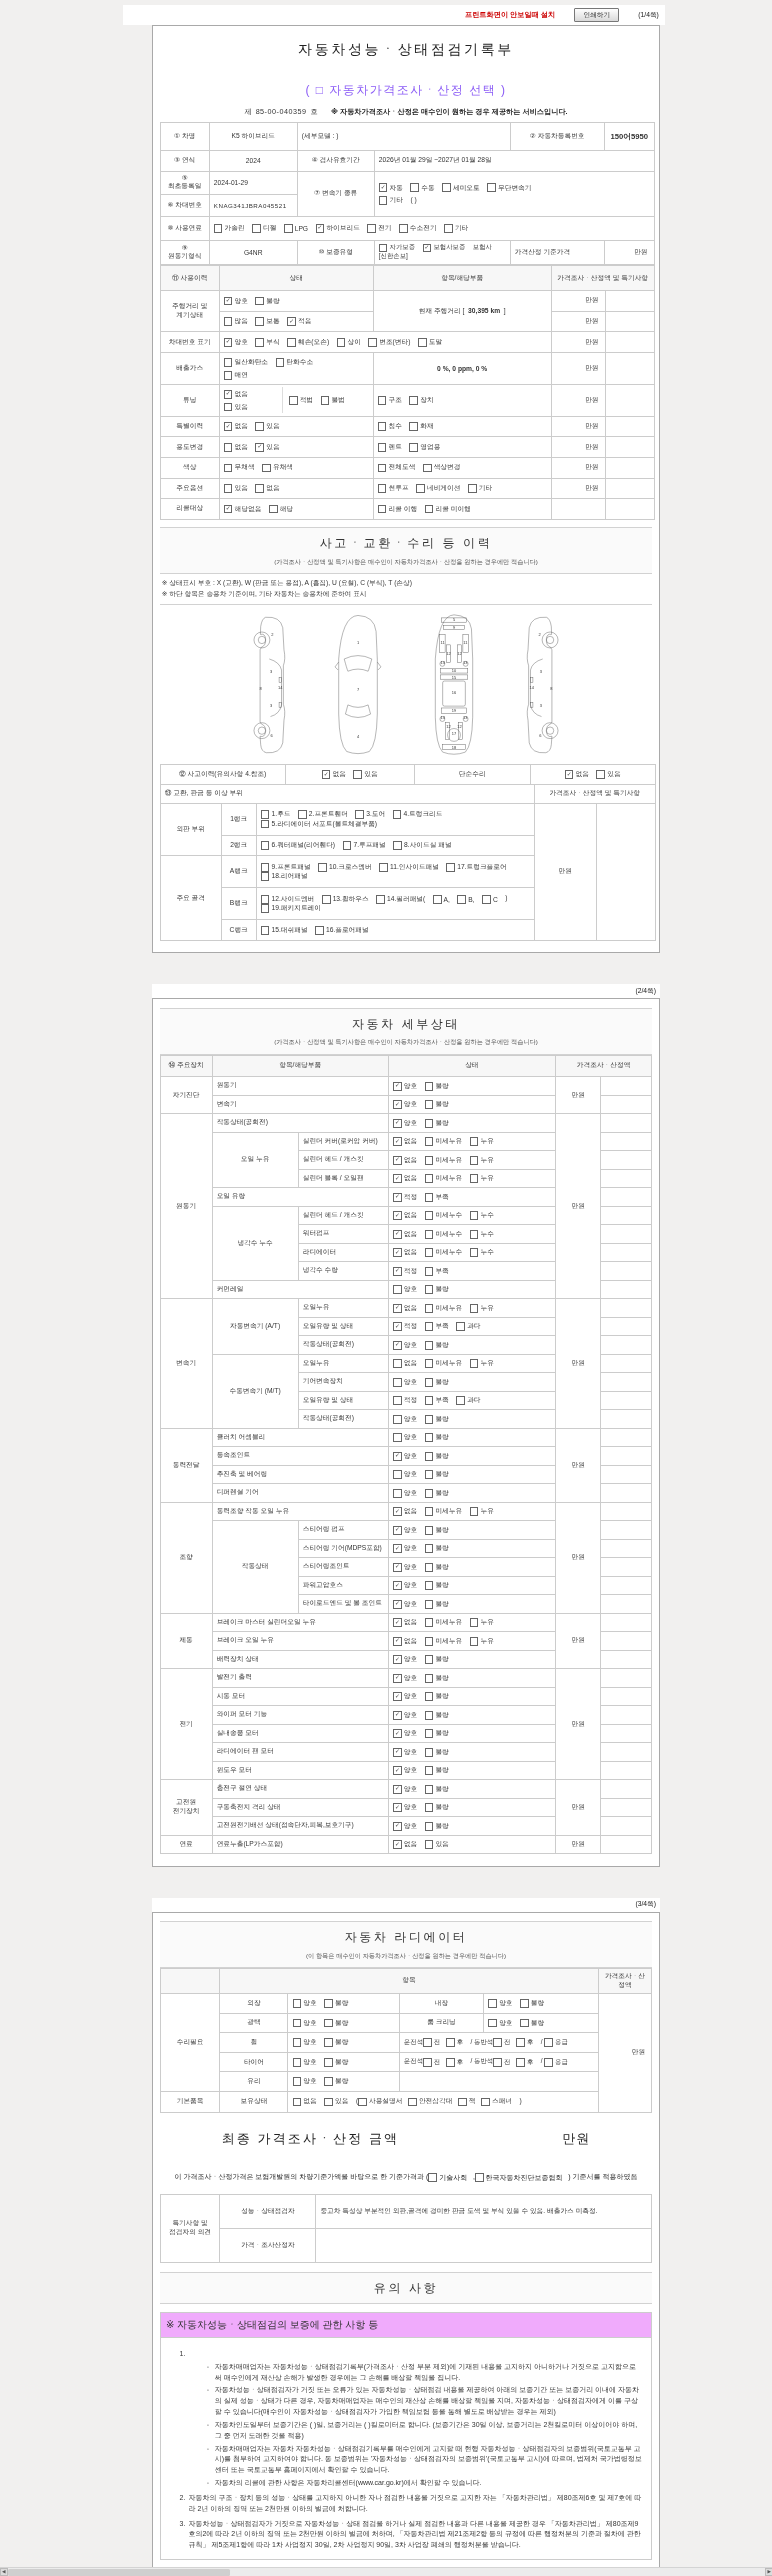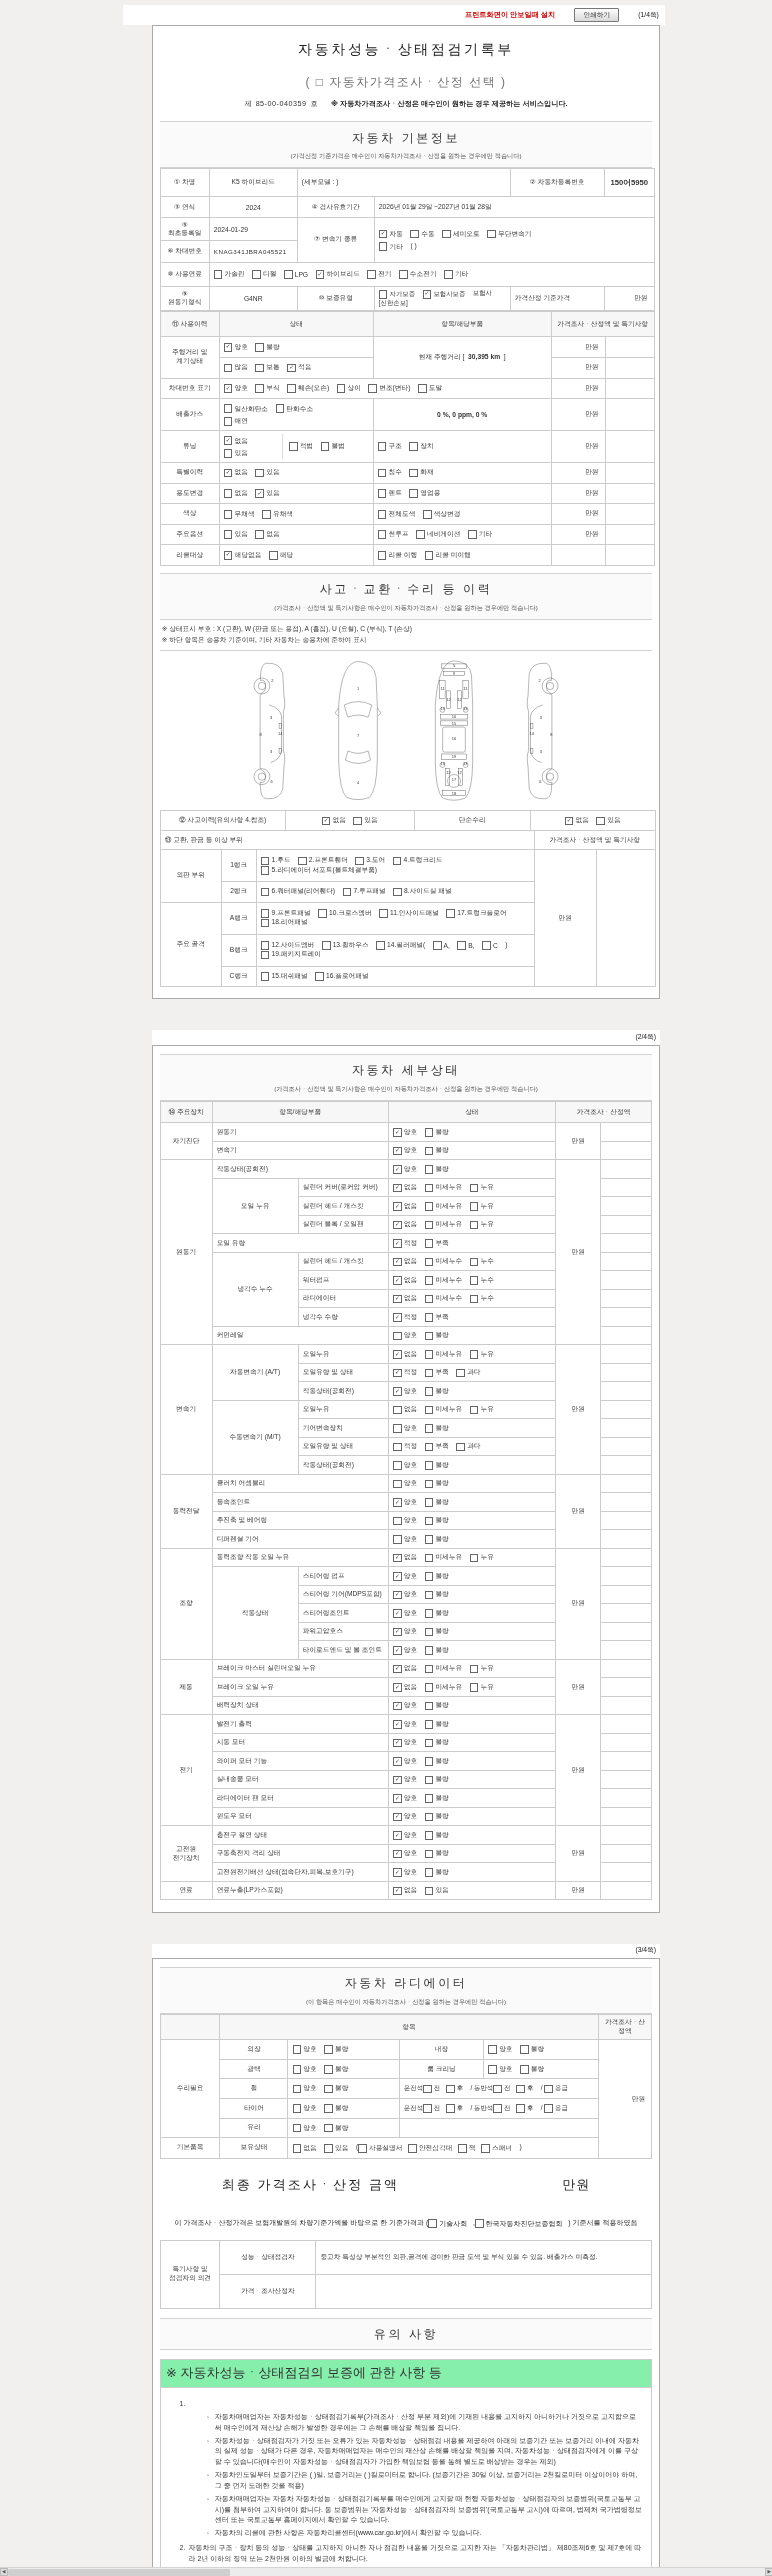--- a/index.html
+++ b/index.html
@@ -11,21 +11,21 @@
   }
   .workarea{position:absolute;left:111px;top:5.2px;width:554px;}
   .strip{background:#fff;padding:3.1px 6.2px;display:flex;justify-content:flex-end;align-items:center;gap:19px;margin-left:12px;}
   .strip .red{color:#c00;font-weight:bold;font-size:7.2px;cursor:pointer;}
   .btn-print{border:0.5px solid #777;background:linear-gradient(#fefefe,#d9d9d9);padding:1.5px 8.2px;font-size:6.7px;border-radius:1px;color:#222;cursor:pointer;}
   .page-ind{font-size:6.7px;color:#111;}
   .page{background:#fff;border:0.5px solid #a9a9a9;margin-left:41px;width:508px;box-sizing:border-box;padding:0 6.7px 11.3px;}
   .indstrip{background:#fff;margin-left:41px;width:508px;box-sizing:border-box;text-align:right;padding:2.6px 4.1px;font-size:6.7px;color:#111;margin-top:31px;}
   .doctitle{text-align:center;padding:14.4px 0 5.2px;}
   .doctitle .t1{font-size:14px;letter-spacing:2.6px;color:#222;}
-  .doctitle .t2{font-size:12px;letter-spacing:1.5px;color:#737373;margin-top:15px;}
+  .doctitle .t2{font-size:12px;letter-spacing:1.5px;color:#8b5cf6;margin-top:23px;}
   .docno{display:flex;justify-content:center;align-items:center;gap:13.4px;margin-top:8.2px;font-size:7.2px;}
   .docno .num{letter-spacing:0.5px;}
   .docno .note{font-weight:bold;color:#222;}
   .band{background:#fafafa;border:0.5px solid #d2d2d2;border-left:none;border-right:none;text-align:center;padding:7.2px 0 6.2px;margin-top:7.2px;}
   .band .t{font-size:12px;color:#333;letter-spacing:2.6px;}
   .band .s{font-size:6.2px;color:#555;margin-top:5.7px;letter-spacing:0;}
   table{border-collapse:collapse;width:100%;table-layout:fixed;}
   td,th{border:0.5px solid #ccc;font-size:6.7px;color:#333;padding:2.6px 4.1px;background:#fff;vertical-align:middle;word-break:keep-all;}
   th{font-weight:normal;background:#f7f7f7;text-align:center;}
   td.lbl{text-align:center;}
@@ -40,21 +40,21 @@
   .optline{display:block;line-height:12px;}
   .notes{font-size:6.7px;color:#333;padding:4.1px 2.1px;line-height:10.8px;border:0.5px solid #d2d2d2;border-left:none;border-right:none;border-top:none;}
   .diagrams{display:flex;justify-content:center;gap:17.5px;padding:8.2px 0 7.2px;}
   .diagrams svg{display:block;}
   .dg{stroke:#555;fill:none;stroke-width:1.4;}
   .dgt{font-size:13px;fill:#333;}
   .bigmoney{display:flex;align-items:center;justify-content:space-between;padding:17.5px 62px 5.2px 62px;}
   .bigmoney .l{font-size:13px;letter-spacing:2.1px;color:#222;}
   .bigmoney .r{font-size:13px;letter-spacing:1px;color:#222;}
   .finalnote{text-align:center;font-size:7px;color:#222;padding:17.5px 5.2px 10.3px;line-height:11.3px;}
-  .notice-title{border:0.5px solid #ccc;padding:4.6px 5.2px;font-size:13px;background:#86efac;margin-top:8.2px;}
+  .notice-title{border:0.5px solid #ccc;padding:4.6px 5.2px;font-size:10px;background:#f0abfc;margin-top:8.2px;}
   .notice-body{border:0.5px solid #ccc;border-top:none;padding:7.2px 9.3px 8.2px 13.4px;font-size:7px;line-height:10.8px;}
   .n-item{display:flex;gap:3.1px;margin-top:4.1px;}
   .n-item .num{flex:0 0 11.3px;text-align:right;}
   .n-item .txt{flex:1;}
   .n-bullet{display:flex;gap:3.6px;margin:2.1px 0 0 33px;}
   .n-bullet .dot{flex:0 0 4.1px;color:#555;font-size:5.2px;line-height:10.8px;}
   .hscroll{position:absolute;left:0;right:0;bottom:0;height:7.7px;background:#ececec;border-top:0.5px solid #d4d4d4;}
   .harrow{position:absolute;top:0;width:7.7px;height:7.7px;background:#dcdcdc;border:0.5px solid #bbb;box-sizing:border-box;
      font-size:4.6px;line-height:6.7px;text-align:center;color:#555;cursor:pointer;}
   .hthumb{position:absolute;top:0.5px;left:8.2px;width:222px;height:6.7px;background:#cfcfcf;border-radius:1.5px;cursor:grab;}
@@ -74,24 +74,20 @@
   <div class="page">
     <div class="doctitle">
       <div class="t1">자동차성능ㆍ상태점검기록부</div>
       <div class="t2">(  □ 자동차가격조사ㆍ산정 선택  )</div>
       <div class="docno">
         <span><span>제</span>&nbsp;&nbsp;<span class="num">85-00-040359</span>&nbsp;&nbsp;<span>호</span></span>
         <span class="note">※ 자동차가격조사ㆍ산정은 매수인이 원하는 경우 제공하는 서비스입니다.</span>
       </div>
     </div>
 
-    <div class="band">
-      <div class="t">자동차 기본정보</div>
-      <div class="s">(가격산정 기준가격은 매수인이 자동차가격조사ㆍ산정을 원하는 경우에만 적습니다)</div>
-    </div>
 
     <table>
       <colgroup>
           <col style="width:49px">
           <col style="width:88px">
           <col style="width:77px">
           <col style="width:136px">
           <col style="width:94px">
           <col style="width:50px">
         </colgroup>

